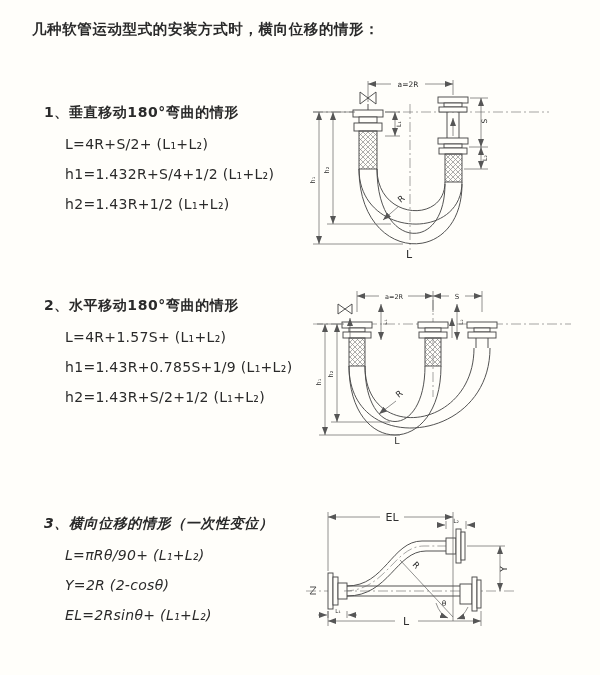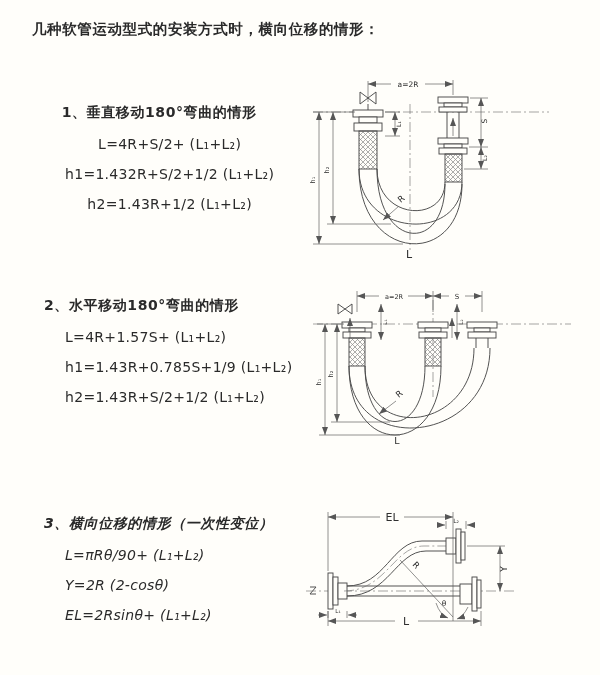--- a/index.html
+++ b/index.html
@@ -6,21 +6,21 @@
   .page {
     position:relative; width:600px; height:675px; margin:0 auto;
     background:#fffefa; color:#2a2a2a; overflow:hidden;
     font-family:"DejaVu Sans","Liberation Sans",sans-serif;
   }
   .doc-title {
     position:absolute; left:32px; top:20px;
     font-size:14.5px; font-weight:bold; letter-spacing:0.6px;
   }
   .calc-section { position:absolute; left:44px; }
-  .s1 { top:104px;text-align:center; } .s2 { top:297px; } .s3 { top:515px;font-style:italic; }
+  .s1 { top:104px; } .s2 { top:297px; } .s3 { top:515px;font-style:italic; }
   .sec-heading { font-size:14px; font-weight:bold; letter-spacing:0.6px; margin:0 0 7px 0; }
   .formula { font-size:14px; line-height:30px; margin-left:21px; letter-spacing:0.3px; white-space:nowrap; }
   .diagram { position:absolute; }
   .d1 { left:303px; top:72px; }
   .d2 { left:305px; top:282px; }
   .d3 { left:300px; top:503px; }
   .draw  { fill:none; stroke:#4a4a4a; stroke-width:0.95; }
   .frect { fill:#fffefa; stroke:#4a4a4a; stroke-width:0.95; }
   .hrect { stroke:#4a4a4a; stroke-width:0.95; }
   .dim   { fill:none; stroke:#565656; stroke-width:0.65; }
@@ -30,21 +30,21 @@
 </head>
 <body>
 
 <div class="page">
 
   <div class="doc-title">几种软管运动型式的安装方式时，横向位移的情形：</div>
 
   <section class="calc-section s1">
     <div class="sec-heading">1、垂直移动180°弯曲的情形</div>
     <div class="formula">L=4R+S/2+ (L₁+L₂)</div>
-    <div class="formula">h1=1.432R+S/2+1/2 (L₁+L₂)</div>
+    <div class="formula">h1=1.432R+S/4+1/2 (L₁+L₂)</div>
     <div class="formula">h2=1.43R+1/2 (L₁+L₂)</div>
   </section>
 
   <section class="calc-section s2">
     <div class="sec-heading">2、水平移动180°弯曲的情形</div>
     <div class="formula">L=4R+1.57S+ (L₁+L₂)</div>
     <div class="formula">h1=1.43R+0.785S+1/9 (L₁+L₂)</div>
     <div class="formula">h2=1.43R+S/2+1/2 (L₁+L₂)</div>
   </section>
 

